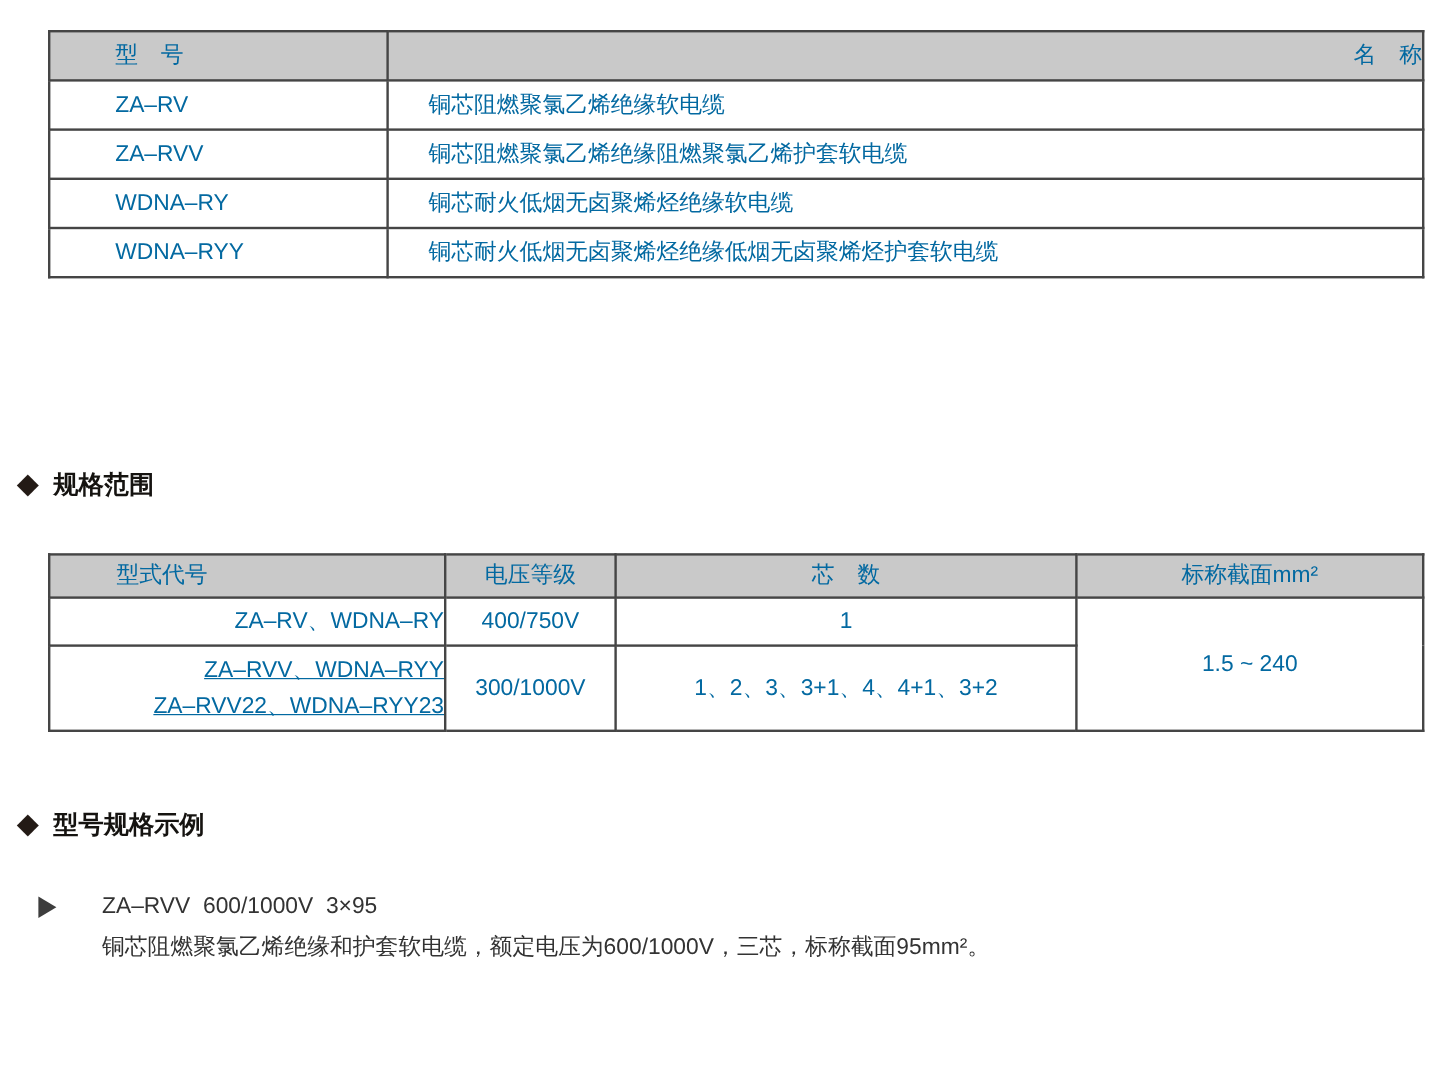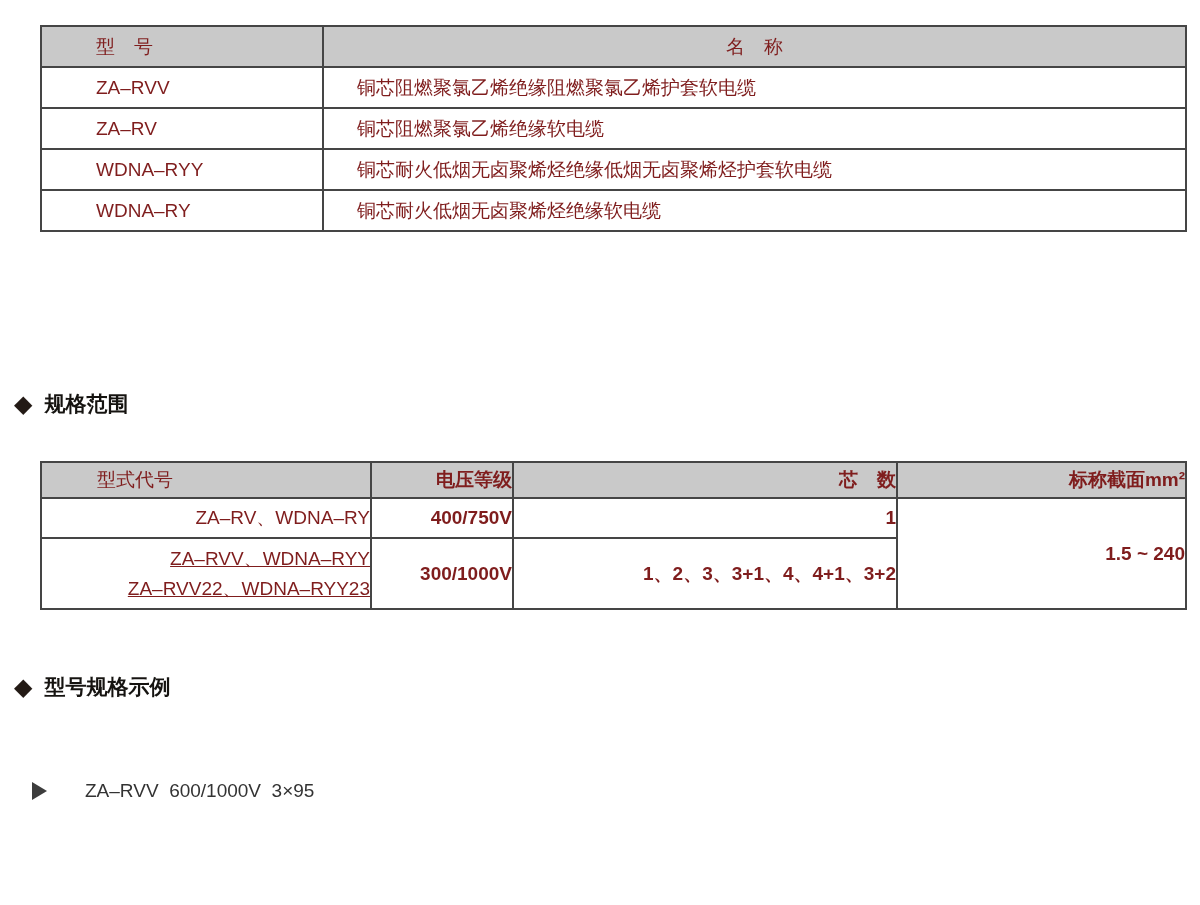--- a/index.html
+++ b/index.html
@@ -14,48 +14,48 @@
   }
 
   
   table {
     border-collapse: collapse;
     table-layout: fixed;
     position: absolute;
     left: 40px;
     width: 1145px;
     font-size: 19px;
-    color: #7f1d1d;
+    color: #0369a1;
   }
   th, td {
     border: 2px solid #454545;
     vertical-align: middle;
     padding: 0;
     font-weight: normal;
     line-height: 1.35;
   }
   th { background: #c9c9c9; }
 
   
   .t1 { top: 25px; }
   .t1 th { height: 39px; }
   .t1 td { height: 39px; }
   .t1 .col-model   { text-align: left; padding-left: 54px; }
   .t1 th.col-model { text-align: left; padding-left: 54px; }
   .t1 .col-name    { text-align: left; padding-left: 33px; }
-  .t1 th.col-name  { text-align: center; padding-left: 0; }
+  .t1 th.col-name  { text-align: right; padding-left: 0; }
 
   
   .t2 { top: 461px; }
   .t2 th { height: 34px; text-align: center; }
   .t2 .row1 td { height: 38px; }
   .t2 .row2 td { height: 69px; }
   .t2 th.c1 { text-align: left; padding-left: 55px; }
   .t2 td.c1 { text-align: right; padding-left: 22px; }
-  .t2 .c2, .t2 .c3, .t2 .c4 { text-align: right; font-weight: bold; }
+  .t2 .c2, .t2 .c3, .t2 .c4 { text-align: center; }
   .t2 .two-line div { line-height: 1.55; text-decoration: underline; }
 
   
   .section-heading {
     position: absolute;
     left: 14px;
     display: flex;
     align-items: center;
     font-size: 21px;
     font-weight: bold;
@@ -70,21 +70,20 @@
   .heading-spec { top: 390px; }
   .heading-examples { top: 673px; }
 
   
   .examples { position: absolute; left: 32px; top: 740px; width: 1100px; }
   .example-item { margin-bottom: 3px; }
   .example-title-row {
     display: flex;
     align-items: center;
     height: 32px;
-    margin-top: 35px;
   }
   .tri {
     width: 0; height: 0;
     border-left: 15px solid #3d3d3d;
     border-top: 9px solid transparent;
     border-bottom: 9px solid transparent;
     margin-right: 38px;
     flex: 0 0 auto;
   }
   .example-title {
@@ -113,34 +112,34 @@
         <col style="width:863px">
       </colgroup>
     <thead>
       <tr>
         <th class="col-model">型　号</th>
         <th class="col-name">名　称</th>
       </tr>
     </thead>
     <tbody>
       <tr>
+        <td class="col-model">ZA–RV</td>
+        <td class="col-name">铜芯阻燃聚氯乙烯绝缘软电缆</td>
+      </tr>
+      <tr>
         <td class="col-model">ZA–RVV</td>
         <td class="col-name">铜芯阻燃聚氯乙烯绝缘阻燃聚氯乙烯护套软电缆</td>
       </tr>
       <tr>
-        <td class="col-model">ZA–RV</td>
-        <td class="col-name">铜芯阻燃聚氯乙烯绝缘软电缆</td>
+        <td class="col-model">WDNA–RY</td>
+        <td class="col-name">铜芯耐火低烟无卤聚烯烃绝缘软电缆</td>
       </tr>
       <tr>
         <td class="col-model">WDNA–RYY</td>
         <td class="col-name">铜芯耐火低烟无卤聚烯烃绝缘低烟无卤聚烯烃护套软电缆</td>
-      </tr>
-      <tr>
-        <td class="col-model">WDNA–RY</td>
-        <td class="col-name">铜芯耐火低烟无卤聚烯烃绝缘软电缆</td>
       </tr>
     </tbody>
   </table>
 
   <div class="section-heading heading-spec">
     <span class="diamond">◆</span>
     <span>规格范围</span>
   </div>
 
   <table class="t2">
@@ -181,18 +180,19 @@
     <span>型号规格示例</span>
   </div>
 
   <div class="examples">
 
     <div class="example-item">
       <div class="example-title-row">
         <span class="tri"></span>
         <span class="example-title">ZA–RVV  600/1000V  3×95</span>
       </div>
+      <div class="example-desc">铜芯阻燃聚氯乙烯绝缘和护套软电缆，额定电压为600/1000V，三芯，标称截面95mm²。</div>
     </div>
 
 
   </div>
 
 </div>
 
 </body></html>

